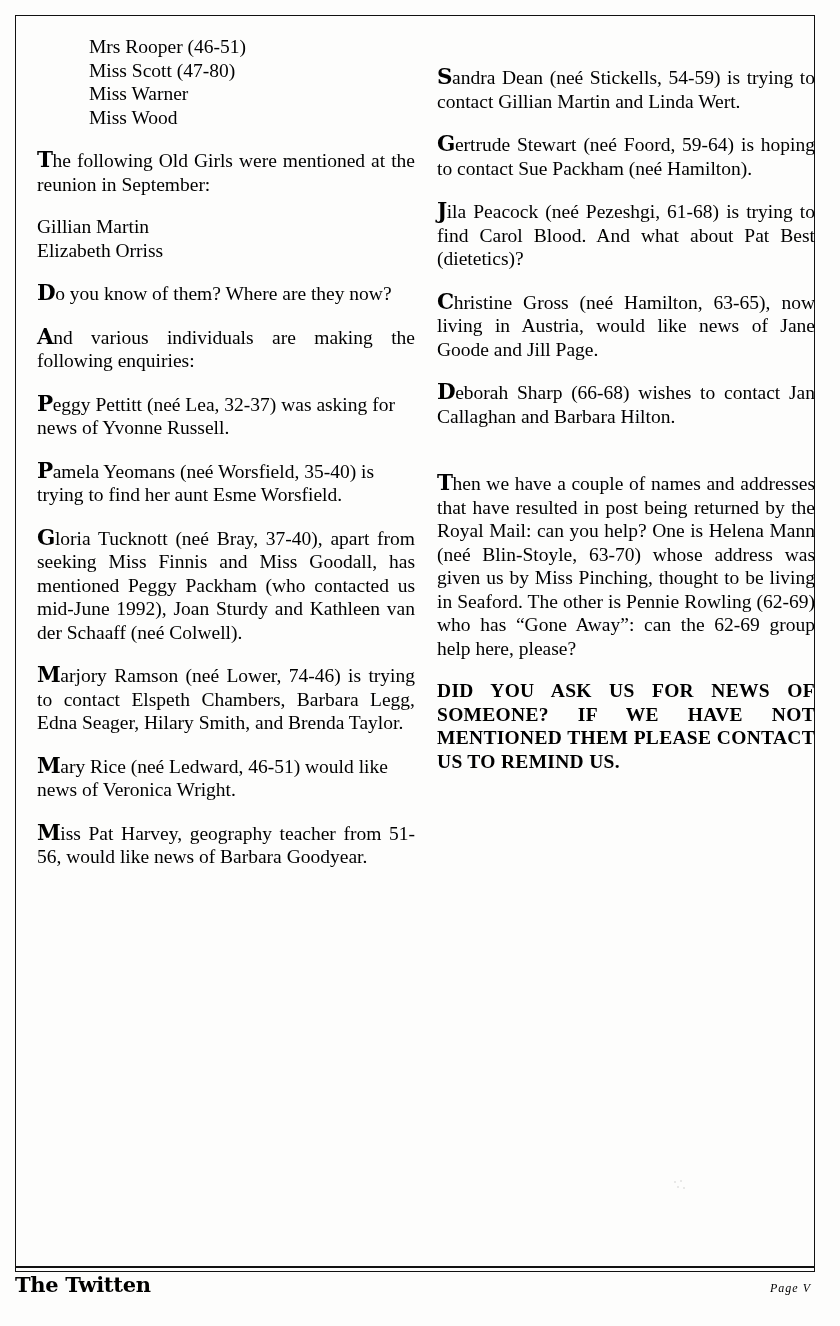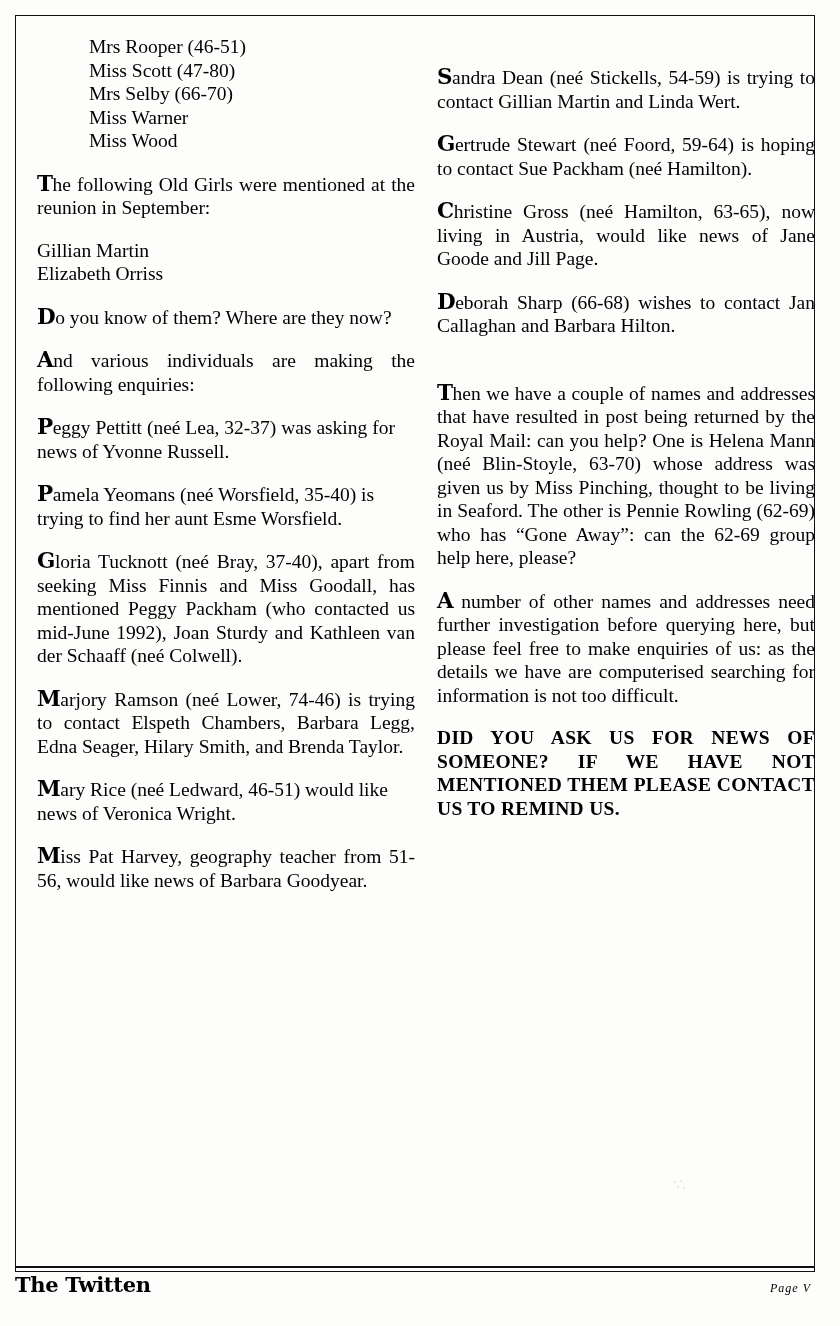--- a/index.html
+++ b/index.html
@@ -145,21 +145,20 @@
 
   <div class="page-frame"></div>
 
   <div class="columns">
 
     <div class="col col-left">
 
       <ul class="namelist indented">
         <li>Mrs Rooper (46-51)</li>
         <li>Miss Scott (47-80)</li>
-        <li>Mrs Selby (66-70)</li>
         <li>Miss Warner</li>
         <li>Miss Wood</li>
       </ul>
 
 
       <p class="para"><span class="initial">T</span><span>he following Old Girls were mentioned at the reunion in September:</span></p>
 
       <ul class="namelist">
         <li>Gillian Martin</li>
         <li>Elizabeth Orriss</li>
@@ -183,30 +182,30 @@
       <p class="para"><span class="initial">M</span><span>iss Pat Harvey, geography teacher from 51-56, would like news of Barbara Goodyear.</span></p>
 
     </div>
 
     <div class="col col-right">
 
       <p class="para"><span class="initial">S</span><span>andra Dean (neé Stickells, 54-59) is trying to contact Gillian Martin and Linda Wert.</span></p>
 
       <p class="para"><span class="initial">G</span><span>ertrude Stewart (neé Foord, 59-64) is hoping to contact Sue Packham (neé Hamilton).</span></p>
 
+      <p class="para"><span class="initial">J</span><span>ila Peacock (neé Pezeshgi, 61-68) is trying to find Carol Blood. And what about Pat Best (dietetics)?</span></p>
 
       <p class="para"><span class="initial">C</span><span>hristine Gross (neé Hamilton, 63-65), now living in Austria, would like news of Jane Goode and Jill Page.</span></p>
 
       <p class="para"><span class="initial">D</span><span>eborah Sharp (66-68) wishes to contact Jan Callaghan and Barbara Hilton.</span></p>
 
       <div class="spacer-para"></div>
 
       <p class="para"><span class="initial">T</span><span>hen we have a couple of names and addresses that have resulted in post being returned by the Royal Mail: can you help? One is Helena Mann (neé Blin-Stoyle, 63-70) whose address was given us by Miss Pinching, thought to be living in Seaford. The other is Pennie Rowling (62-69) who has “Gone Away”: can the 62-69 group help here, please?</span></p>
 
-      <p class="para"><span class="initial">A</span><span> number of other names and addresses need further investigation before querying here, but please feel free to make enquiries of us: as the details we have are computerised searching for information is not too difficult.</span></p>
 
       <p class="para allcaps">DID YOU ASK US FOR NEWS OF SOMEONE? IF WE HAVE NOT MENTIONED THEM PLEASE CONTACT US TO REMIND US.</p>
 
     </div>
   </div>
 
   <div class="speckle" style="left:672px; top:1178px;"></div>
 
   <div class="footer-rule"></div>
 

